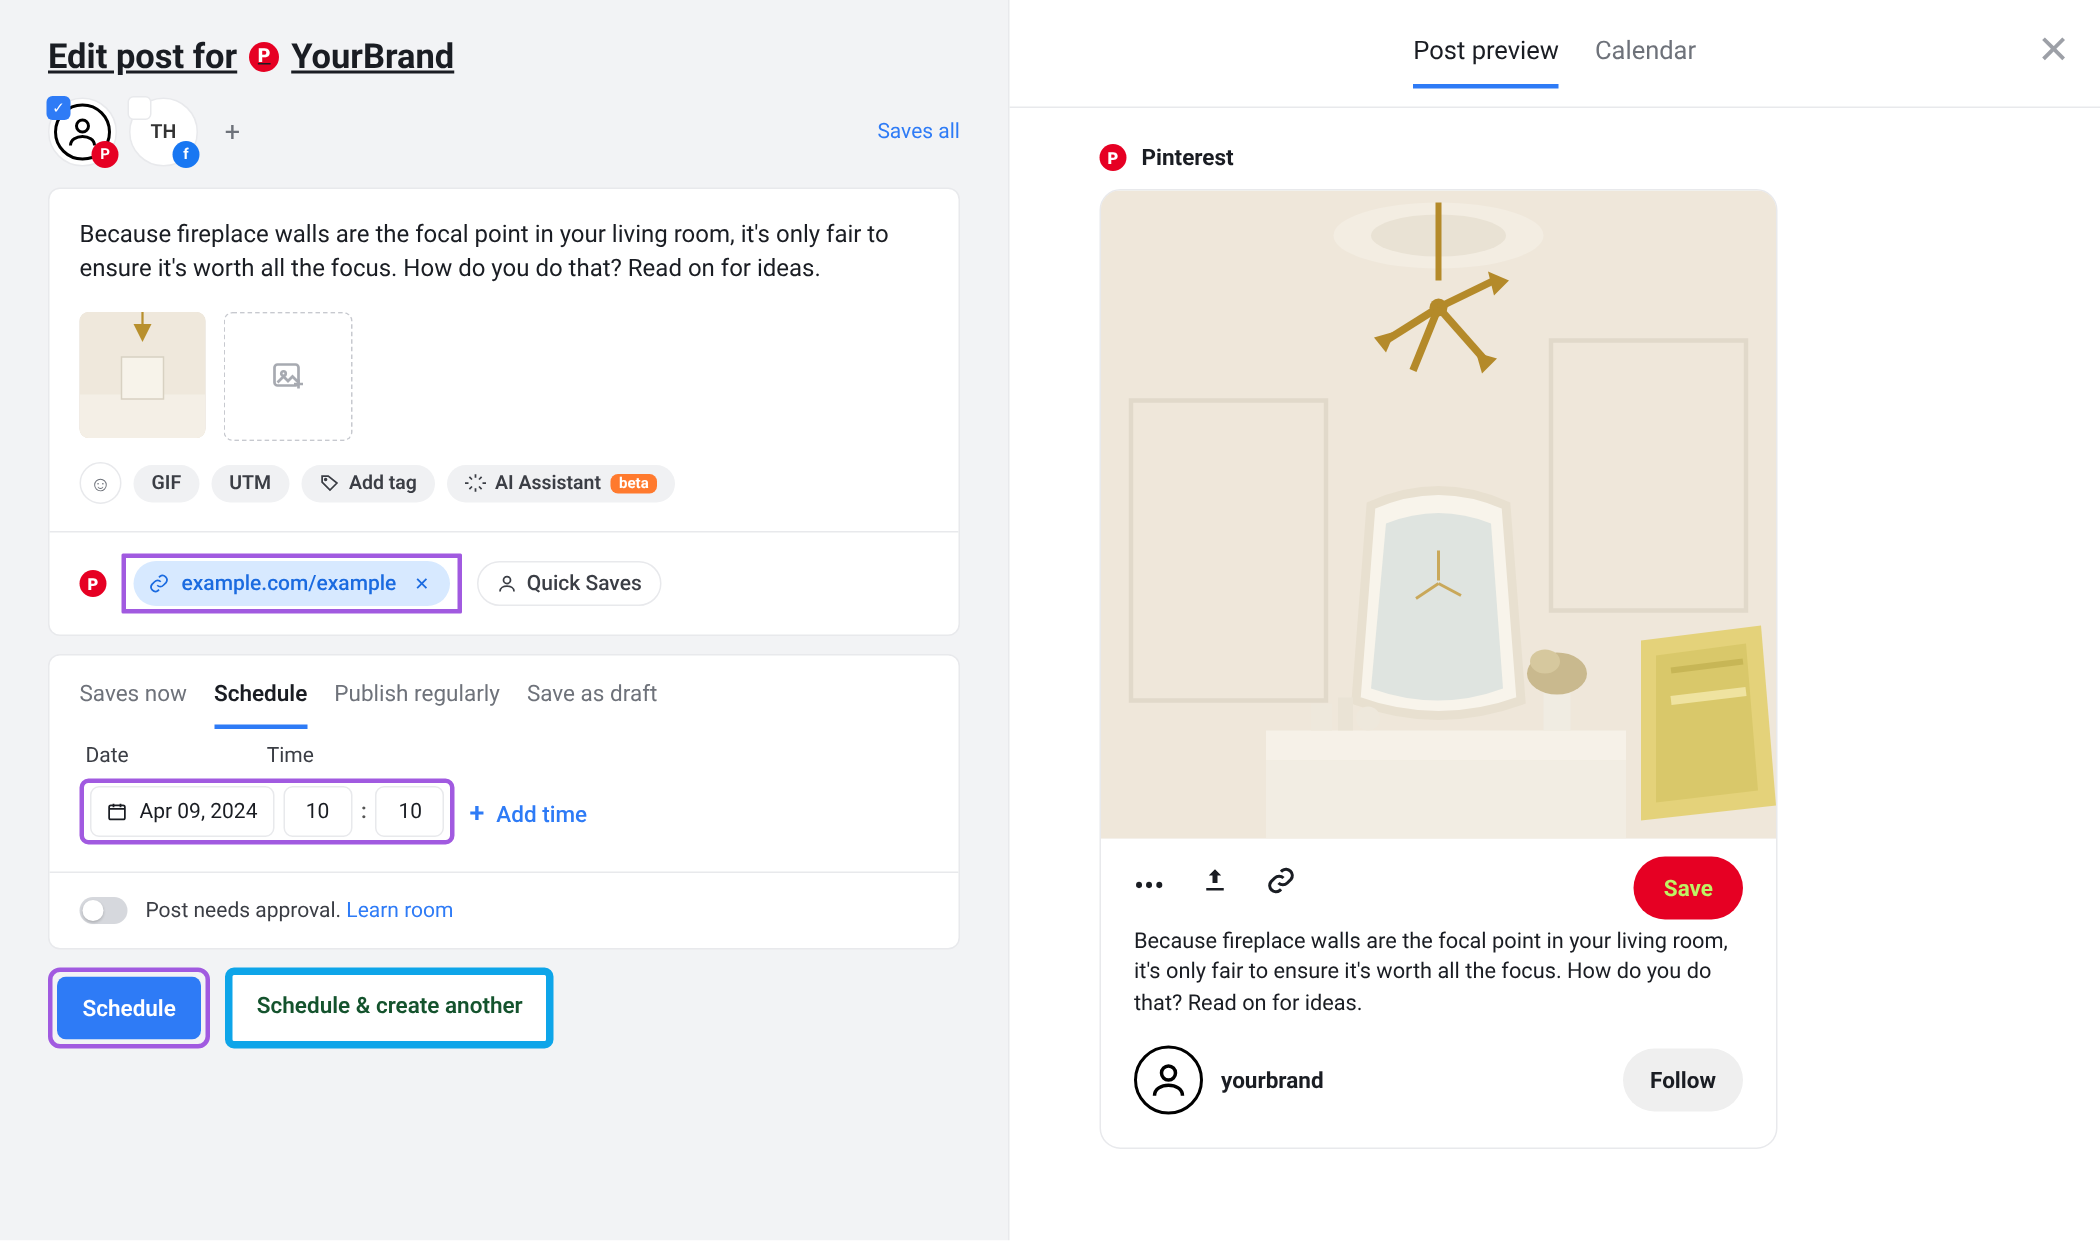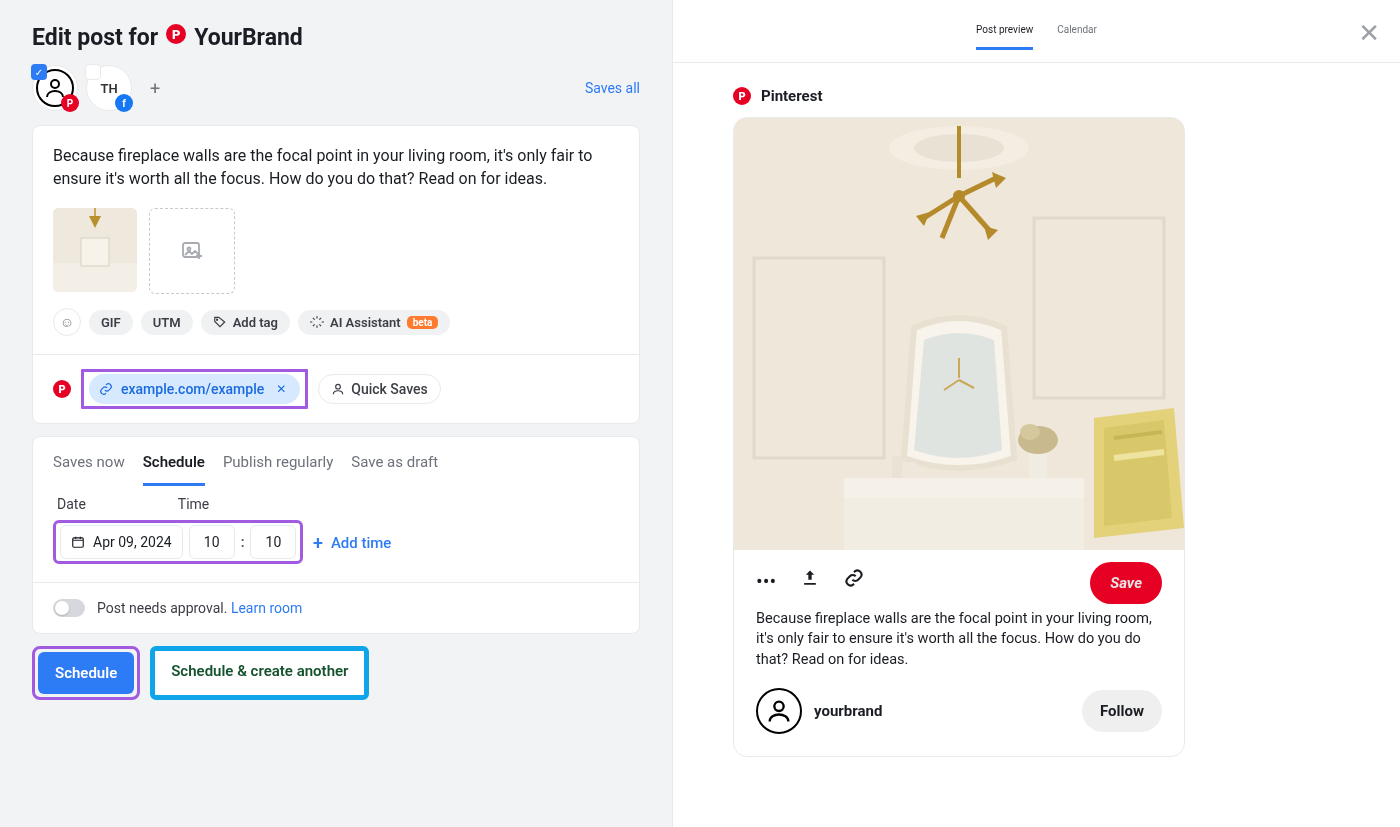--- a/index.html
+++ b/index.html
@@ -15,21 +15,21 @@
     --red:#e60023;
     --orange:#ff7a2e;
     --grey-pill:#f0f1f3;
   }
   html,body{margin:0;padding:0;font-family:-apple-system,BlinkMacSystemFont,"Segoe UI",Roboto,Arial,sans-serif;color:var(--text);background:#fff;font-size:14px;}
   .app{display:flex;width:1400px;height:827px;overflow:hidden;}
   .left{width:672px;background:var(--bg);padding:24px 32px 20px 32px;box-sizing:border-box;overflow:hidden;}
   .right{flex:1;background:#fff;border-left:1px solid var(--border);position:relative;}
 
   
-  .title-row{display:flex;gap:8px;font-size:23px;font-weight:700;margin-bottom:14px;}
+  .title-row{display:flex;align-items:center;gap:8px;font-size:23px;font-weight:700;margin-bottom:14px;text-decoration:underline;}
   .pin-dot{width:20px;height:20px;border-radius:50%;background:var(--red);display:inline-flex;align-items:center;justify-content:center;color:#fff;font-weight:900;font-size:13px;}
 
   .accounts-row{display:flex;align-items:center;justify-content:space-between;margin-bottom:14px;}
   .accounts{display:flex;align-items:center;gap:8px;}
   .acct{position:relative;width:44px;height:44px;border-radius:50%;background:#fff;border:1px solid var(--border);display:flex;align-items:center;justify-content:center;}
   .acct .avatar{width:34px;height:34px;border-radius:50%;background:#fff;border:2px solid #000;display:flex;align-items:center;justify-content:center;}
   .acct .avatar svg{width:24px;height:24px;}
   .acct .check{position:absolute;top:-2px;left:-2px;width:16px;height:16px;border-radius:4px;background:var(--blue);display:flex;align-items:center;justify-content:center;color:#fff;font-size:10px;}
   .acct .check-empty{position:absolute;top:-2px;left:-2px;width:14px;height:14px;border-radius:4px;background:#fff;border:1px solid var(--border);}
   .acct .net{position:absolute;bottom:-2px;right:-2px;width:18px;height:18px;border-radius:50%;display:flex;align-items:center;justify-content:center;color:#fff;font-size:10px;font-weight:700;}
@@ -79,33 +79,33 @@
   .learn{color:var(--blue);}
 
   .footer-btns{display:flex;gap:10px;margin-top:8px;}
   .purple-wrap{border:3px solid var(--purple);border-radius:8px;padding:3px;display:inline-block;}
   .btn{border-radius:6px;padding:11px 16px;font-size:15px;font-weight:600;cursor:pointer;border:1px solid transparent;}
   .btn.primary{background:var(--blue);color:#fff;}
   .btn.secondary{background:#fff;border:5px solid #0ea5e9;color:#14532d;}
 
   
   .close{position:absolute;top:18px;right:20px;font-size:26px;color:#9da0a7;cursor:pointer;}
-  .r-tabs{display:flex;gap:24px;justify-content:center;padding:24px 0 12px 0;font-size:10px;color:var(--muted);border-bottom:1px solid var(--border);}
+  .r-tabs{display:flex;gap:24px;justify-content:center;padding:24px 0 12px 0;font-size:17px;color:var(--muted);border-bottom:1px solid var(--border);}
   .r-tab{padding-bottom:12px;cursor:pointer;}
   .r-tab.active{color:var(--text);border-bottom:3px solid var(--blue);}
 
   .preview-wrap{padding:24px 60px;}
   .preview-head{display:flex;align-items:center;gap:10px;font-weight:700;font-size:15px;margin-bottom:12px;}
   .preview-card{border:1px solid var(--border);border-radius:14px;overflow:hidden;width:450px;}
   .preview-img{height:432px;background:#ece6da;position:relative;overflow:hidden;}
   .preview-img svg{width:100%;height:100%;display:block;}
   .preview-body{padding:18px 22px 22px 22px;}
   .prev-actions{display:flex;align-items:center;gap:24px;margin-bottom:16px;position:relative;}
   .prev-actions .ic{font-size:20px;color:#1a1d23;cursor:pointer;}
-  .save-btn{position:absolute;right:0;top:-6px;background:var(--red);color:#e5e5e5;border-radius:24px;padding:12px 20px;font-weight:700;font-size:15px;cursor:pointer;font-style:italic;}
+  .save-btn{position:absolute;right:0;top:-6px;background:var(--red);color:#bef264;border-radius:24px;padding:12px 20px;font-weight:700;font-size:15px;cursor:pointer;}
   .prev-text{font-size:14.5px;line-height:1.4;color:#1a1d23;margin-bottom:18px;}
   .prev-user{display:flex;align-items:center;}
   .u-avatar{width:42px;height:42px;border-radius:50%;background:#fff;border:2px solid #000;margin-right:12px;display:flex;align-items:center;justify-content:center;}
   .u-avatar svg{width:28px;height:28px;}
   .u-name{font-weight:700;font-size:15px;}
   .follow{margin-left:auto;background:#efefef;border-radius:24px;padding:12px 18px;font-weight:700;font-size:15px;cursor:pointer;}
 
 </style>
 </head>
 <body>

